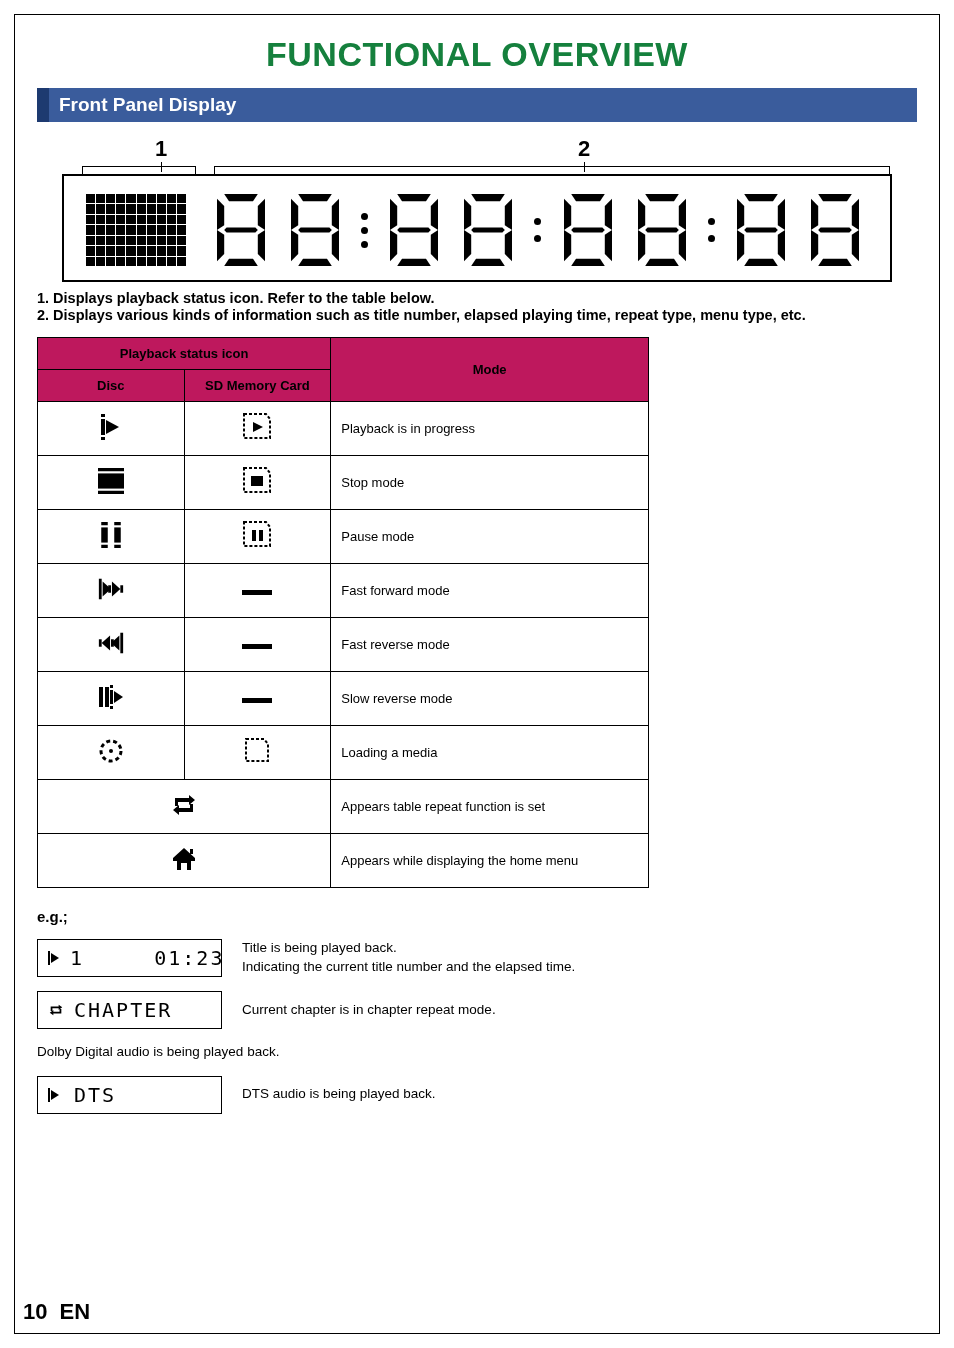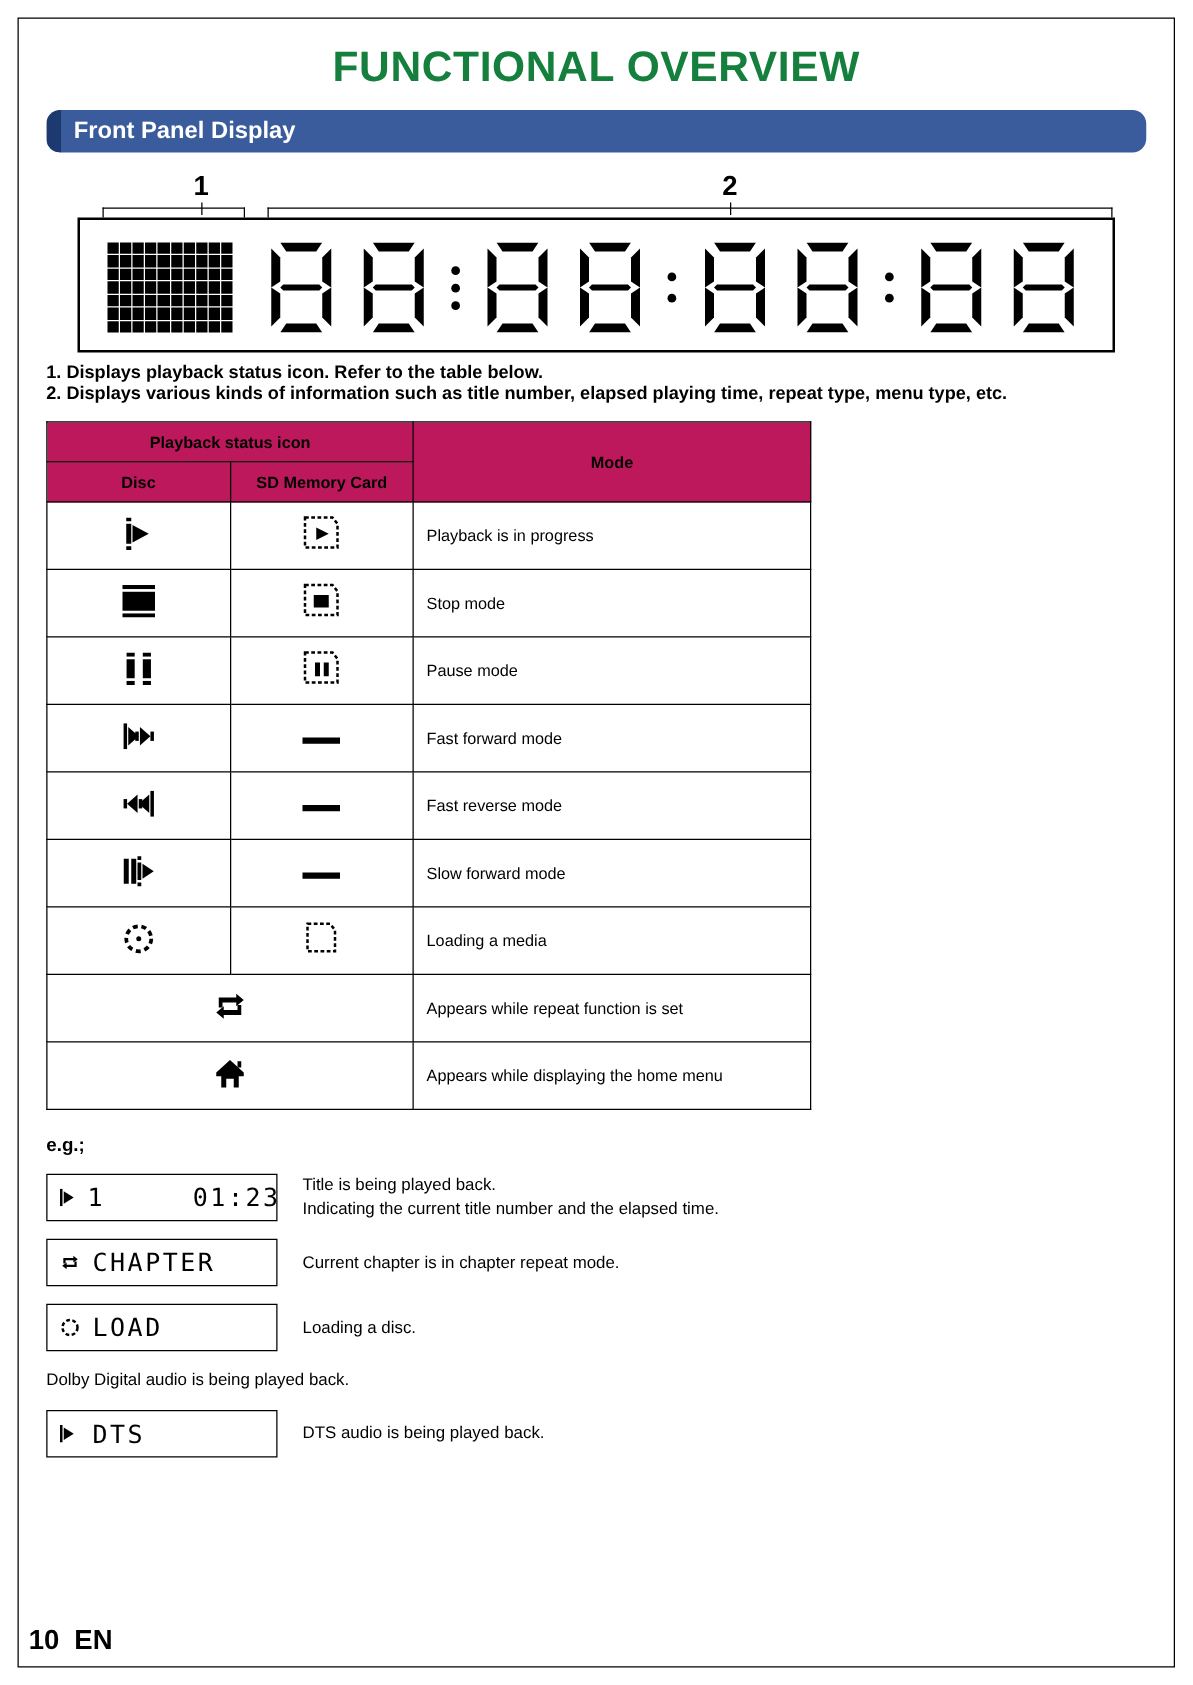--- a/index.html
+++ b/index.html
@@ -21,21 +21,20 @@
       letter-spacing: 0.5px;
     }
     .section-bar {
       background: #3a5c9c;
       color: #fff;
       font-size: 19px;
       font-weight: bold;
       padding: 6px 10px;
       border-left: 12px solid #1d3a70;
       margin-bottom: 14px;
-      border-radius: 11px;
     }
     .display-figure { margin: 0 auto 8px auto; width: 830px; position: relative; }
     .legend-row { display: flex; justify-content: space-between; font-weight: bold; font-size: 22px; padding: 0 0 2px 0; }
     .legend-cell { position: relative; text-align: center; }
     .legend-cell .num { display: block; }
     .legend-cell .tick { display: block; height: 10px; border-left: 1px solid #000; margin: 0 auto; width: 0; }
     .display-box {
       border: 2px solid #000;
       padding: 18px 22px 14px 22px;
       display: flex;
@@ -418,21 +417,21 @@
                 <rect x="2" y="2" width="4" height="20"></rect>
                 <rect x="8" y="2" width="4" height="20"></rect>
                 <rect x="13" y="0" width="3" height="3"></rect>
                 <rect x="13" y="5" width="3" height="14"></rect>
                 <rect x="13" y="21" width="3" height="3"></rect>
                 <polygon points="17,6 26,12 17,18"></polygon>
               </g>
             </svg>
         </td>
         <td class="icon-cell"><span class="dash"></span></td>
-        <td class="mode-cell">Slow forward mode</td>
+        <td class="mode-cell">Slow reverse mode</td>
       </tr>
       <tr>
         <td class="icon-cell">
           <svg class="ic" viewBox="0 0 26 26">
               <circle cx="13" cy="13" r="10" fill="none" stroke="#000" stroke-width="3" stroke-dasharray="4 3"></circle>
               <circle cx="13" cy="13" r="2" fill="#000"></circle>
             </svg>
         </td>
         <td class="icon-cell">
           <svg class="ic" style="width:30px;height:28px" viewBox="0 0 30 28">
@@ -445,21 +444,21 @@
       </tr>
       <tr>
         <td class="icon-cell" colspan="2">
           <svg class="ic" style="width:30px" viewBox="0 0 30 26">
               <g fill="#000">
                 <path d="M6 6 h14 v-3 l6 5 -6 5 v-3 h-11 v4 h-3 z"></path>
                 <path d="M24 20 h-14 v3 l-6 -5 6 -5 v3 h11 v-4 h3 z"></path>
               </g>
             </svg>
         </td>
-        <td class="mode-cell">Appears while repeat function is set</td>
+        <td class="mode-cell">Appears table repeat function is set</td>
       </tr>
       <tr>
         <td class="icon-cell" colspan="2">
           <svg class="ic" style="width:28px" viewBox="0 0 28 26">
               <g fill="#000">
                 <polygon points="3,12 14,2 25,12 25,15 21,15 21,24 17,24 17,17 11,17 11,24 7,24 7,15 3,15"></polygon>
                 <rect x="20" y="3" width="3" height="5"></rect>
               </g>
             </svg>
         </td>
@@ -494,31 +493,20 @@
               <path d="M3 4 h9 v-2 l4 3 -4 3 v-2 h-7 v3 h-2 z"></path>
               <path d="M15 12 h-9 v2 l-4 -3 4 -3 v2 h7 v-3 h2 z"></path>
             </g>
           </svg>
       </span>
       <span>CHAPTER</span>
     </div>
     <div class="example-desc">Current chapter is in chapter repeat mode.</div>
   </div>
 
-  <div class="example-row">
-    <div class="example-box">
-      <span class="exicon">
-        <svg viewBox="0 0 16 16" width="16" height="16">
-            <circle cx="8" cy="8" r="6" fill="none" stroke="#000" stroke-width="2" stroke-dasharray="3 2"></circle>
-          </svg>
-      </span>
-      <span>LOAD</span>
-    </div>
-    <div class="example-desc">Loading a disc.</div>
-  </div>
 
   <div class="example-row">
     <div class="example-desc">Dolby Digital audio is being played back.</div>
   </div>
 
   <div class="example-row">
     <div class="example-box">
       <span class="exicon">
         <svg viewBox="0 0 12 14" width="12" height="14">
             <g fill="#000">

